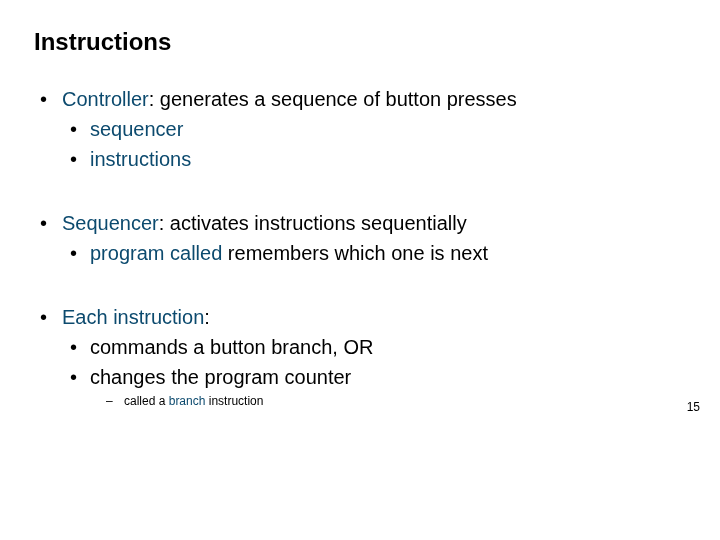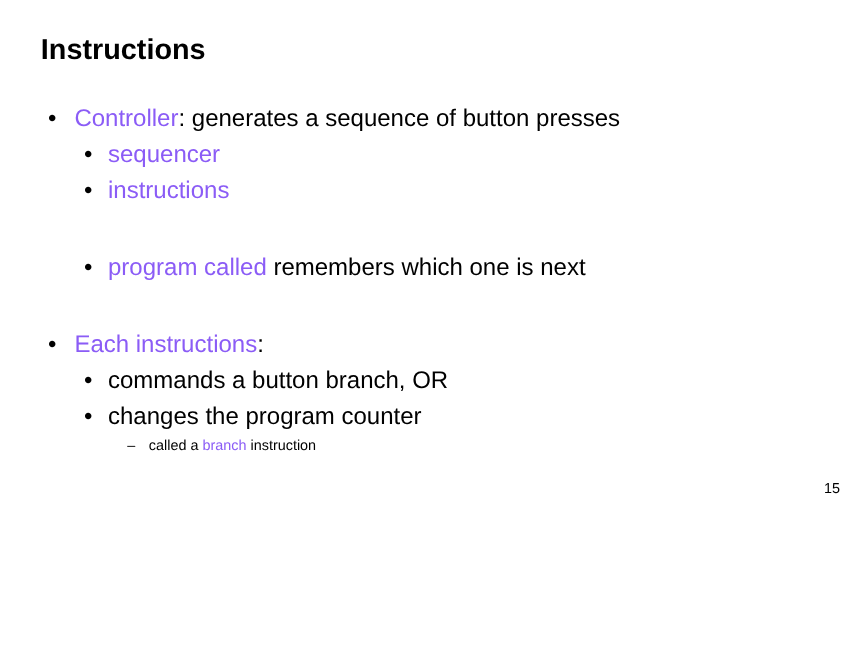--- a/index.html
+++ b/index.html
@@ -57,21 +57,21 @@
     position: relative;
   }
   .l3::before {
     content: "–";
     position: absolute;
     left: 72px;
     top: 0;
   }
   .block { margin-bottom: 38px; }
   .block:last-of-type { margin-bottom: 0; }
-  .accent { color: #8b5cf6; }
+  .accent { color: #0c4a6e; }
   .pagenum {
     position: absolute;
     right: 20px;
     bottom: 14px;
     font-size: 12px;
     color: #000000;
   }
 </style>
 </head>
 <body>
@@ -86,28 +86,31 @@
     </div>
     <div class="l2">
       <span class="accent">sequencer</span>
     </div>
     <div class="l2">
       <span class="accent">instructions</span>
     </div>
   </div>
 
   <div class="block">
+    <div class="l1">
+      <span class="accent">Sequencer</span><span>: activates instructions sequentially</span>
+    </div>
     <div class="l2">
       <span class="accent">program called</span><span> remembers which one is next</span>
     </div>
   </div>
 
   <div class="block">
     <div class="l1">
-      <span class="accent">Each instructions</span><span>:</span>
+      <span class="accent">Each instruction</span><span>:</span>
     </div>
     <div class="l2">
       <span>commands a button branch, OR</span>
     </div>
     <div class="l2">
       <span>changes the program counter</span>
     </div>
     <div class="l3">
       <span>called a </span><span class="accent">branch</span><span> instruction</span>
     </div>

